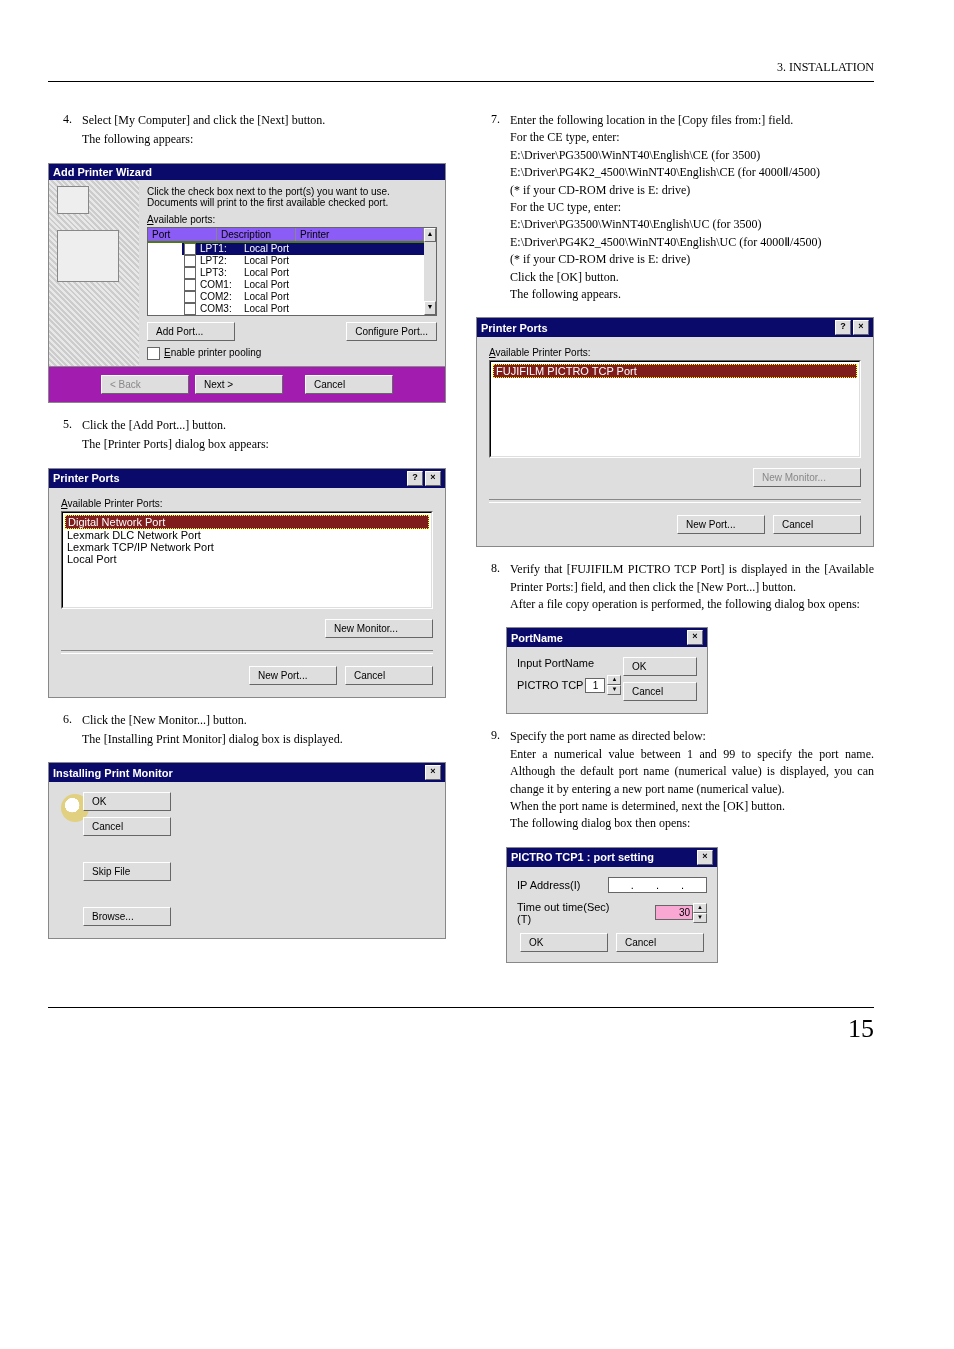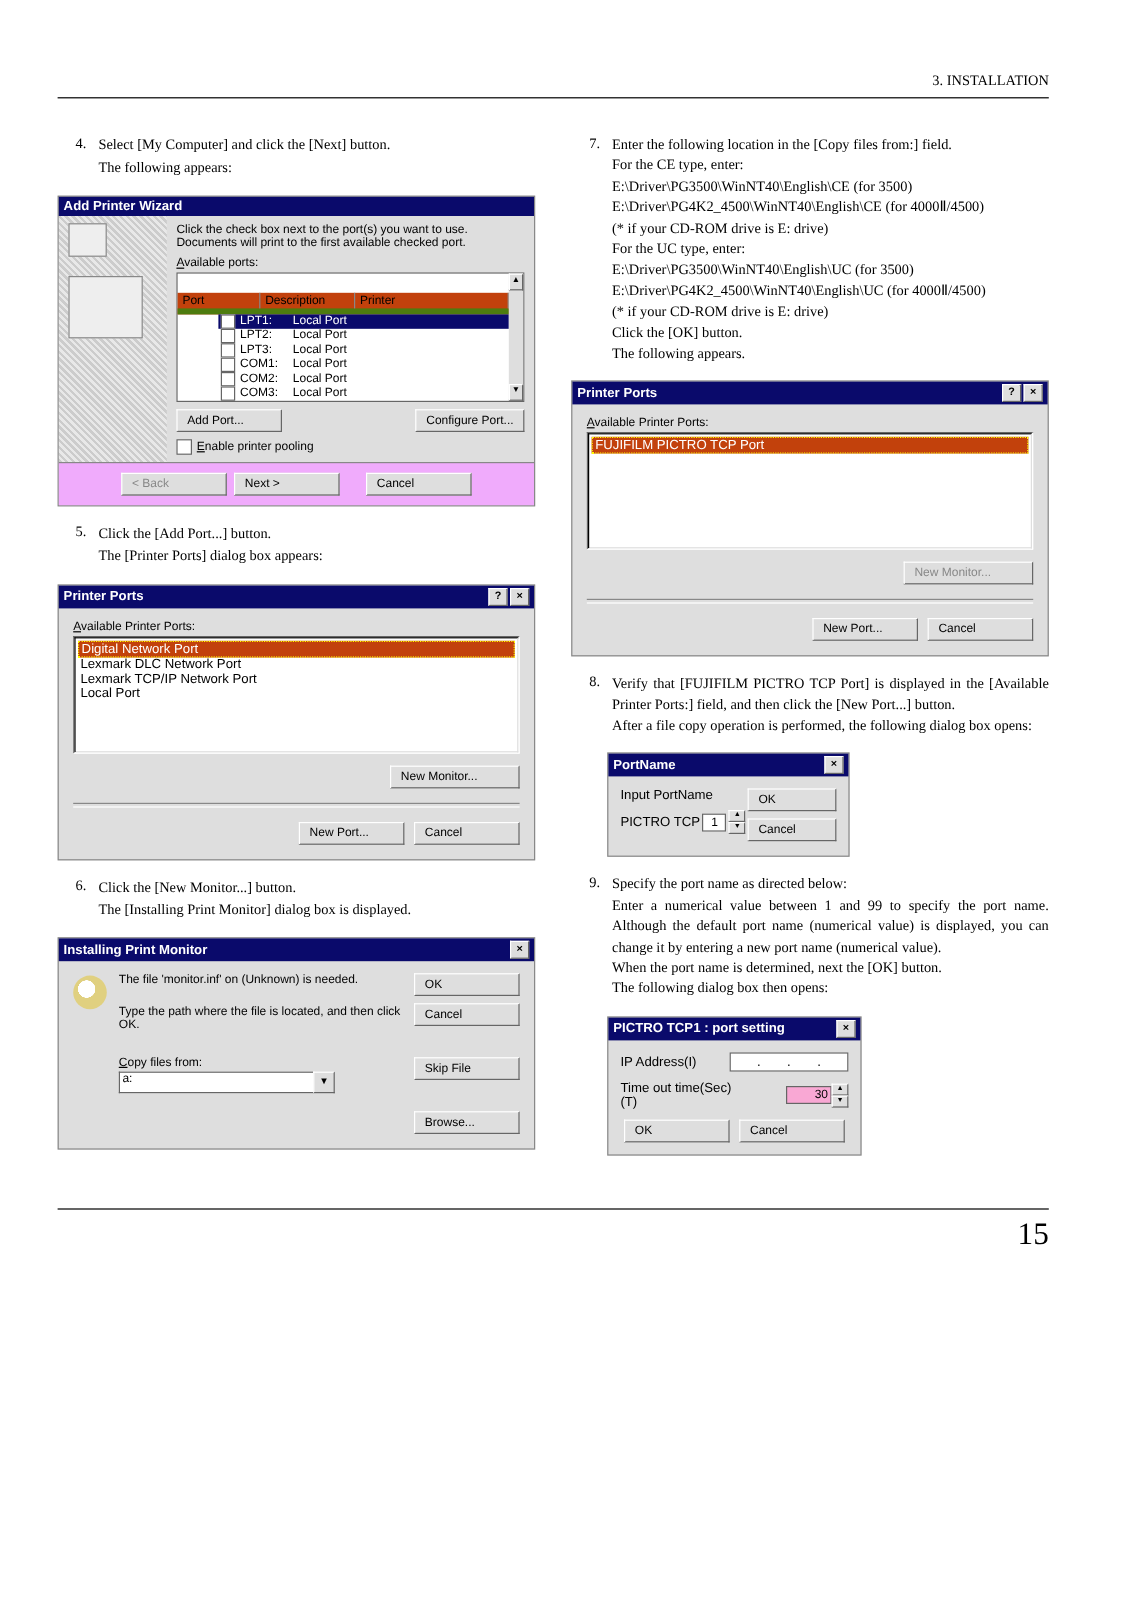--- a/index.html
+++ b/index.html
@@ -122,21 +122,21 @@
     border-right-color: #dedede;
     border-bottom-color: #dedede;
     padding: 2px;
     min-height: 60px;
   }
   .list-item {
     padding: 0 2px;
     font-size: 11px;
   }
   .list-item.sel {
-    background: #c2410c;
+    background: #7f1d1d;
     color: #fff;
     border: 1px dotted #ff0;
   }
   .btn-row {
     display: flex;
     justify-content: flex-end;
     gap: 8px;
     margin-top: 10px;
   }
   .separator-groove {
@@ -184,23 +184,22 @@
     background: #dedede;
   }
   .ports-table {
     border: 1px solid #666;
     background: #fff;
     font-size: 10px;
     margin-top: 2px;
   }
   .ports-head {
     display: flex;
-    background: #c2410c;
-    border-bottom: 5px solid #4d7c0f;
-    margin-top: 16px;
+    background: #8b5cf6;
+    border-bottom: 2px solid #4d7c0f;
   }
   .ports-head > div {
     padding: 1px 4px;
     border-right: 1px solid #888;
   }
   .ph-port { width: 60px; }
   .ph-desc { width: 70px; }
   .ph-prn  { flex: 1; }
   .ports-rows { }
   .ports-row {
@@ -254,21 +253,21 @@
     background: #fff;
     vertical-align: middle;
     margin-right: 4px;
   }
   .wizard-btns {
     display: flex;
     justify-content: center;
     gap: 6px;
     padding: 8px;
     border-top: 1px solid #888;
-    background: #f0abfc;
+    background: #a21caf;
   }
 
   
   .ipm-row {
     display: flex;
     gap: 10px;
   }
   .ipm-icon {
     width: 28px;
     height: 28px;
@@ -556,33 +555,20 @@
       <div class="dialog">
         <div class="titlebar">
           <span>Installing Print Monitor</span>
           <div class="tb-buttons">
             <div class="tb-btn">×</div>
           </div>
         </div>
         <div class="dlg-body">
           <div class="ipm-row">
             <div class="ipm-icon"></div>
-            <div class="ipm-main">
-              <div>The file 'monitor.inf' on (Unknown) is needed.</div>
-              <div style="height:16px"></div>
-              <div>Type the path where the file is located, and then click OK.</div>
-              <div style="height:20px"></div>
-              <div><span class="underline">C</span>opy files from:</div>
-              <div style="display:flex; gap:8px; margin-top:2px; align-items:center;">
-                <div class="combo">
-                  <div class="combo-input">a:</div>
-                  <div class="combo-btn">▼</div>
-                </div>
-              </div>
-            </div>
             <div class="ipm-btns">
               <span class="win-btn">OK</span>
               <span class="win-btn">Cancel</span>
               <div style="height:14px"></div>
               <span class="win-btn">Skip File</span>
               <div style="height:14px"></div>
               <span class="win-btn">Browse...</span>
             </div>
           </div>
         </div>

